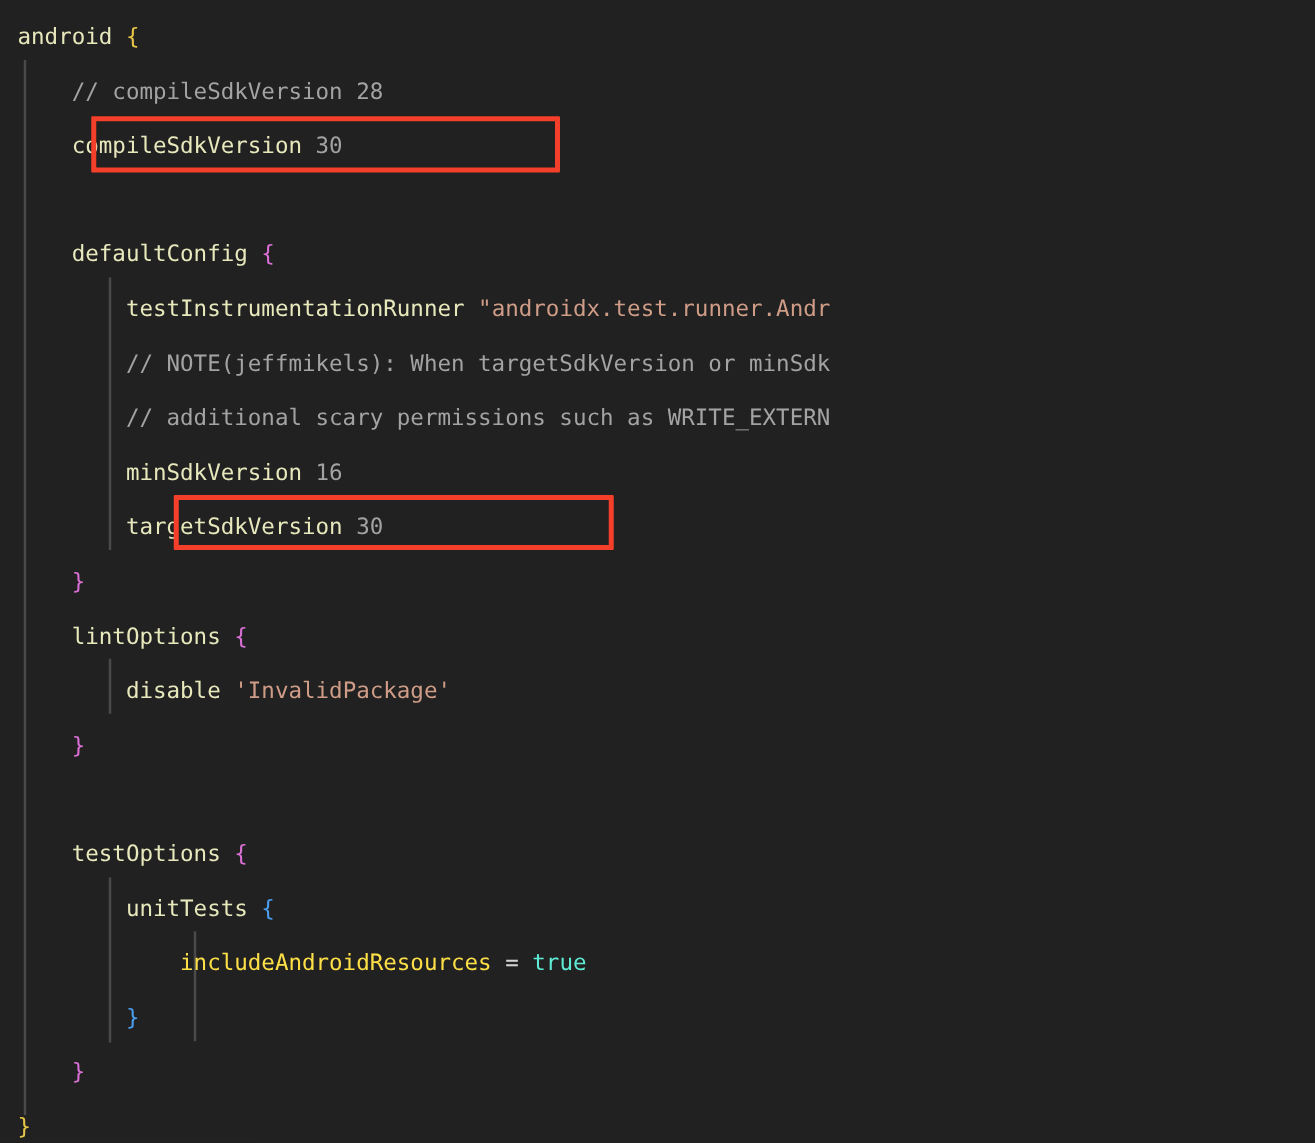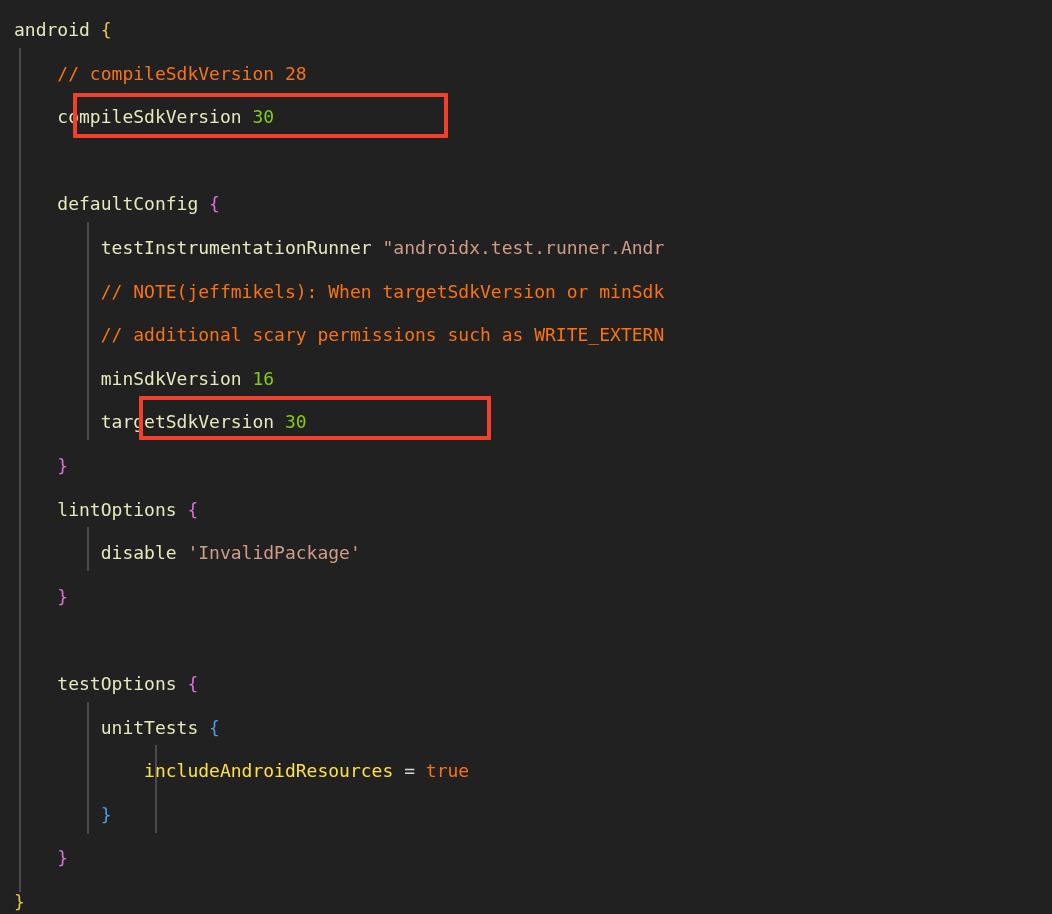--- a/index.html
+++ b/index.html
@@ -42,25 +42,25 @@
     position: absolute;
     width: 2px;
     background: #4a4a4a;
   }
   .guide.g1 { left: 19px; }
   .guide.g2 { left: 87px; }
   .guide.g3 { left: 155px; }
 
   
   .ident   { color: #e8e8bd; }
-  .com     { color: #f97316; }
-  .num     { color: #84cc16; }
+  .com     { color: #a3a3a3; }
+  .num     { color: #a3a3a3; }
   .str     { color: #cf9c87; }
   .prop    { color: #fde047; }
-  .bool    { color: #f97316; }
+  .bool    { color: #5eead4; }
   .op      { color: #d4d4d4; }
   .b0      { color: #e7c547; }
   .b1      { color: #da70d6; }
   .b2      { color: #4a9eed; }
 
   
   .hl {
     position: absolute;
     border: 4px solid #f4402a;
     border-radius: 1px;

